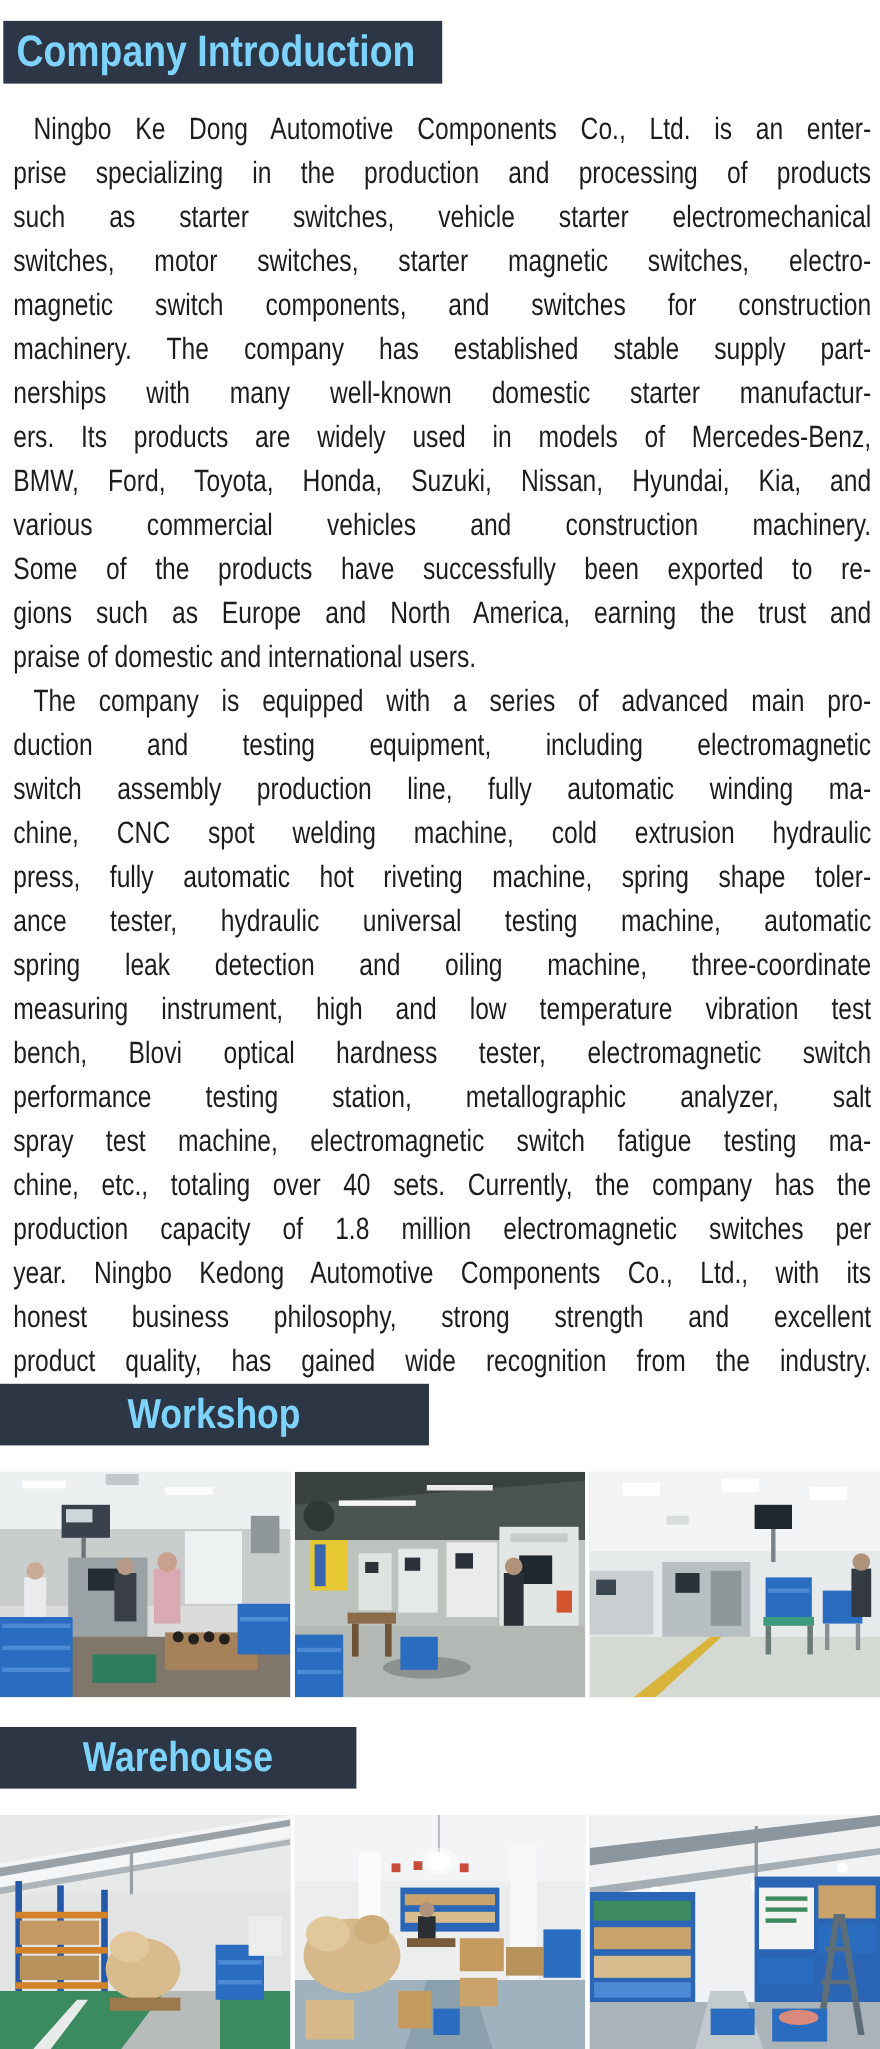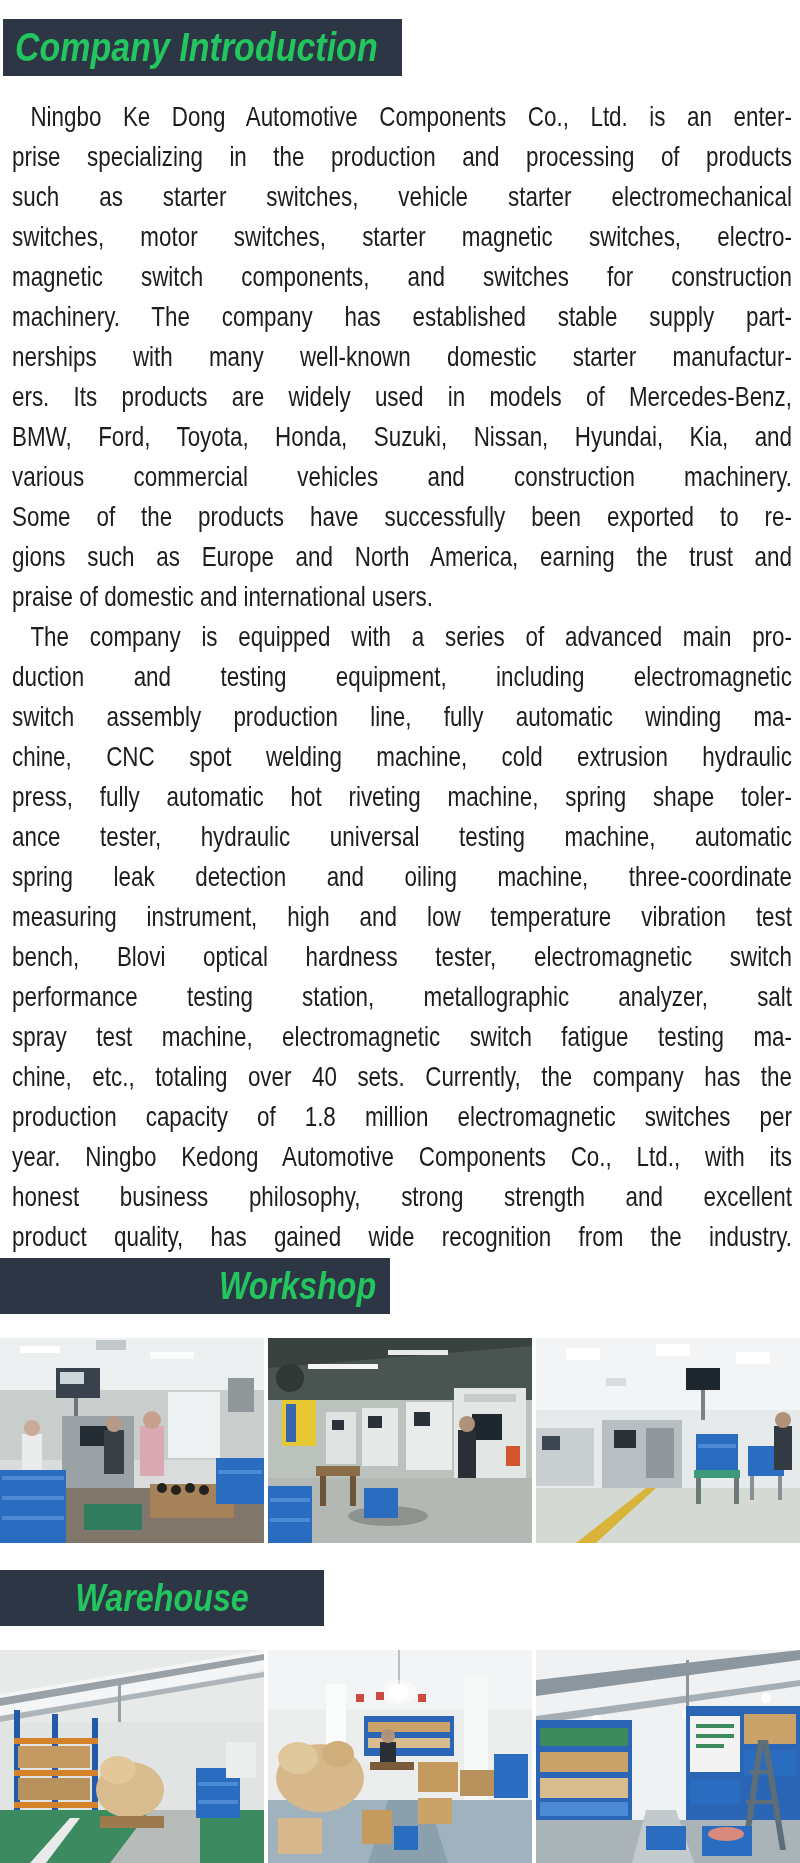--- a/index.html
+++ b/index.html
@@ -5,29 +5,28 @@
   html,body{margin:0;padding:0;}
   body{
     width:800px;height:1863px;background:#ffffff;
     font-family:"Liberation Sans", sans-serif;
     position:relative;overflow:hidden;
   }
   .page{position:absolute;inset:0;}
 
   
   .bar{
-    position:absolute;background:#2d3644;color:#22c55e;
+    position:absolute;background:#2d3644;color:#7dd3fc;
     display:flex;align-items:center;box-sizing:border-box;
     font-weight:700;
-    font-style:italic;
   }
   .bar .bartext{display:inline-block;white-space:nowrap;}
   .bar-intro{left:3px;top:19px;width:399px;height:57px;padding-left:12px;font-size:40px;}
   .bar-intro .bartext{transform:scaleX(0.85);transform-origin:0 50%;}
-  .bar-workshop{left:0;top:1258px;width:390px;height:56px;justify-content:flex-end;font-size:38px;}
+  .bar-workshop{left:0;top:1258px;width:390px;height:56px;justify-content:center;font-size:38px;}
   .bar-warehouse{left:0;top:1570px;width:324px;height:56px;justify-content:center;font-size:38px;}
   .bar-workshop .bartext,.bar-warehouse .bartext{transform:scaleX(0.85);transform-origin:50% 50%;}
 
   
   .textblock{
     position:absolute;left:12px;top:97px;width:975px;
     transform:scaleX(0.8);transform-origin:0 0;
     font-size:28px;line-height:40px;color:#1d1d1d;
   }
   .tline{text-align:justify;text-align-last:justify;height:40px;overflow:visible;white-space:normal;}

